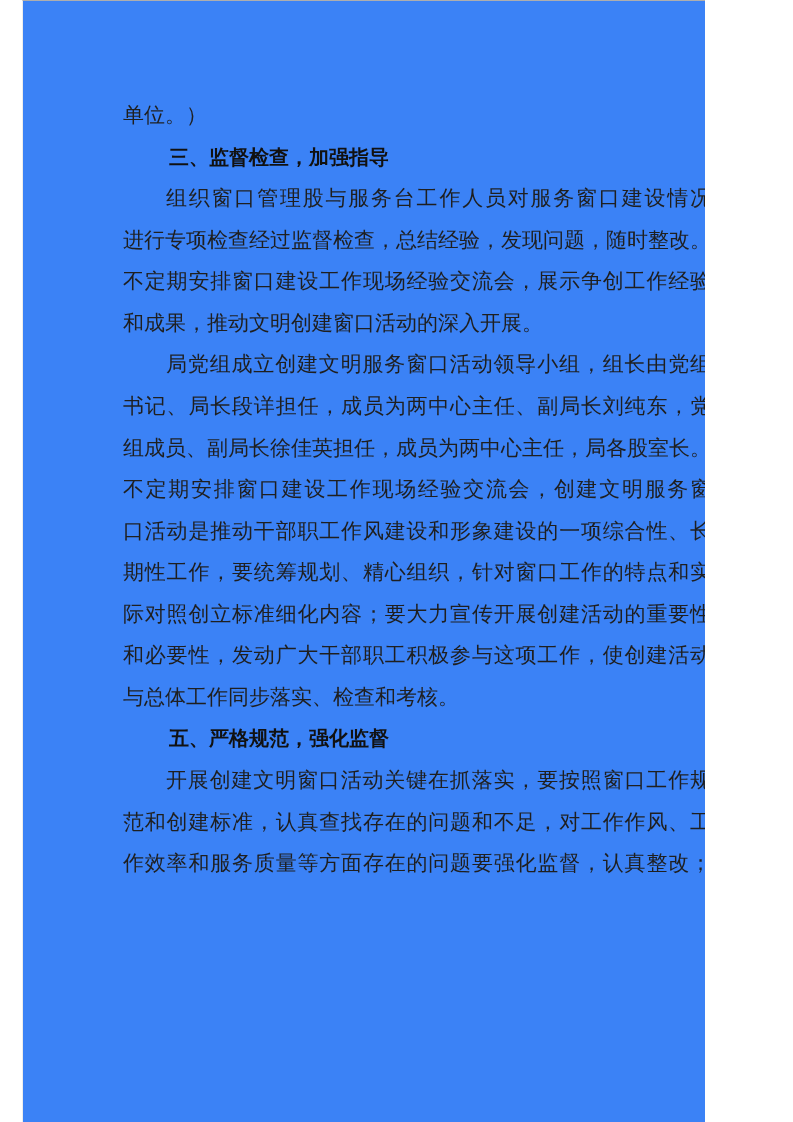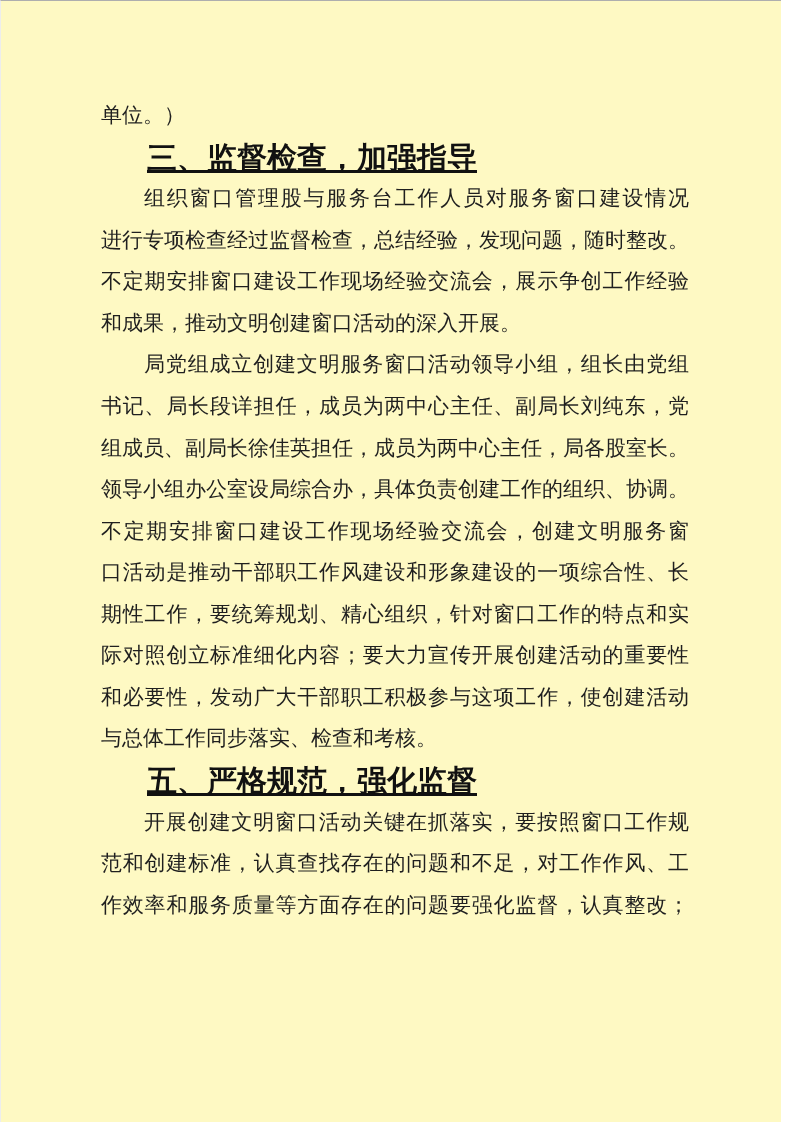--- a/index.html
+++ b/index.html
@@ -2,27 +2,28 @@
 <html><head>
 <meta charset="utf-8">
 <style>
   html, body {
     margin: 0;
     padding: 0;
     background: #ffffff;
   }
   .page {
     position: relative;
-    width: 781px;
+    width: 683px;
     height: 1122px;
-    background: #fef9c3;
+    background: #3b82f6;
     box-sizing: border-box;
     border-top: 1px solid #aeaeae;
     border-left: 1px solid #ededed;
     overflow: hidden;
+    margin-left: 22px;
   }
   .text-area {
     position: absolute;
     left: 100px;
     top: 94px;
     width: 588px;
   }
   .line {
     font-family: "Liberation Serif", "DejaVu Serif", serif;
     font-size: 21px;
@@ -34,25 +35,24 @@
   .fill {
     text-align: justify;
     text-align-last: justify;
   }
   .para-first {
     text-indent: 43px;
   }
   .heading {
     font-family: "Liberation Sans", "DejaVu Sans", sans-serif;
     font-weight: 700;
-    font-size: 30px;
+    font-size: 20px;
     color: #111111;
     text-indent: 46px;
     text-align: left;
-    text-decoration: underline;
   }
 </style>
 </head>
 <body>
 
 <div class="page">
   <div class="text-area">
 
     <div class="line">单位。）</div>
 
@@ -60,21 +60,20 @@
 
     <div class="line fill para-first">组织窗口管理股与服务台工作人员对服务窗口建设情况</div>
     <div class="line fill">进行专项检查经过监督检查，总结经验，发现问题，随时整改。</div>
     <div class="line fill">不定期安排窗口建设工作现场经验交流会，展示争创工作经验</div>
     <div class="line">和成果，推动文明创建窗口活动的深入开展。</div>
 
 
     <div class="line fill para-first">局党组成立创建文明服务窗口活动领导小组，组长由党组</div>
     <div class="line fill">书记、局长段详担任，成员为两中心主任、副局长刘纯东，党</div>
     <div class="line fill">组成员、副局长徐佳英担任，成员为两中心主任，局各股室长。</div>
-    <div class="line fill">领导小组办公室设局综合办，具体负责创建工作的组织、协调。</div>
     <div class="line fill">不定期安排窗口建设工作现场经验交流会，创建文明服务窗</div>
     <div class="line fill">口活动是推动干部职工作风建设和形象建设的一项综合性、长</div>
     <div class="line fill">期性工作，要统筹规划、精心组织，针对窗口工作的特点和实</div>
     <div class="line fill">际对照创立标准细化内容；要大力宣传开展创建活动的重要性</div>
     <div class="line fill">和必要性，发动广大干部职工积极参与这项工作，使创建活动</div>
     <div class="line">与总体工作同步落实、检查和考核。</div>
 
     <div class="line heading">五、严格规范，强化监督</div>
 
     <div class="line fill para-first">开展创建文明窗口活动关键在抓落实，要按照窗口工作规</div>

